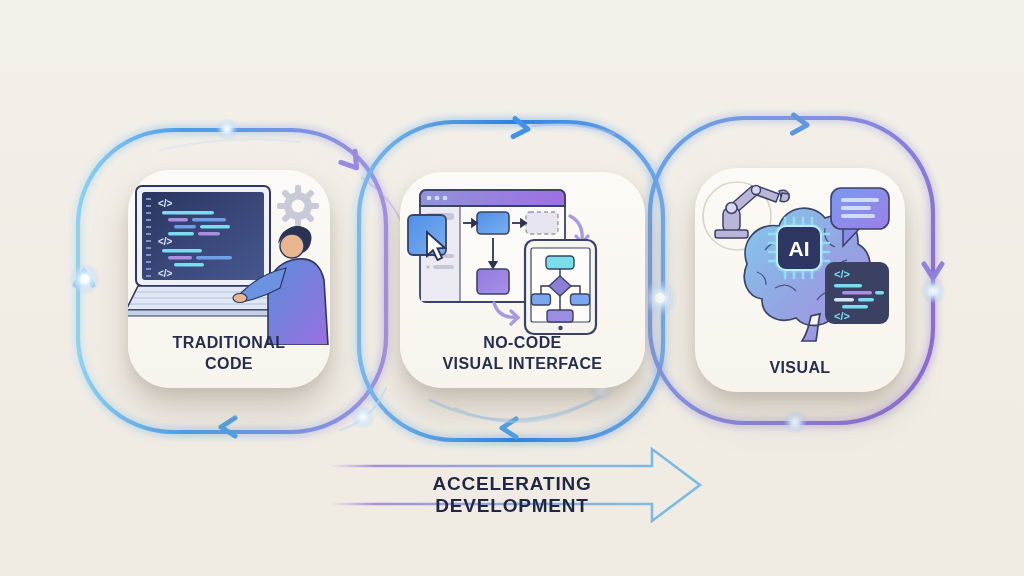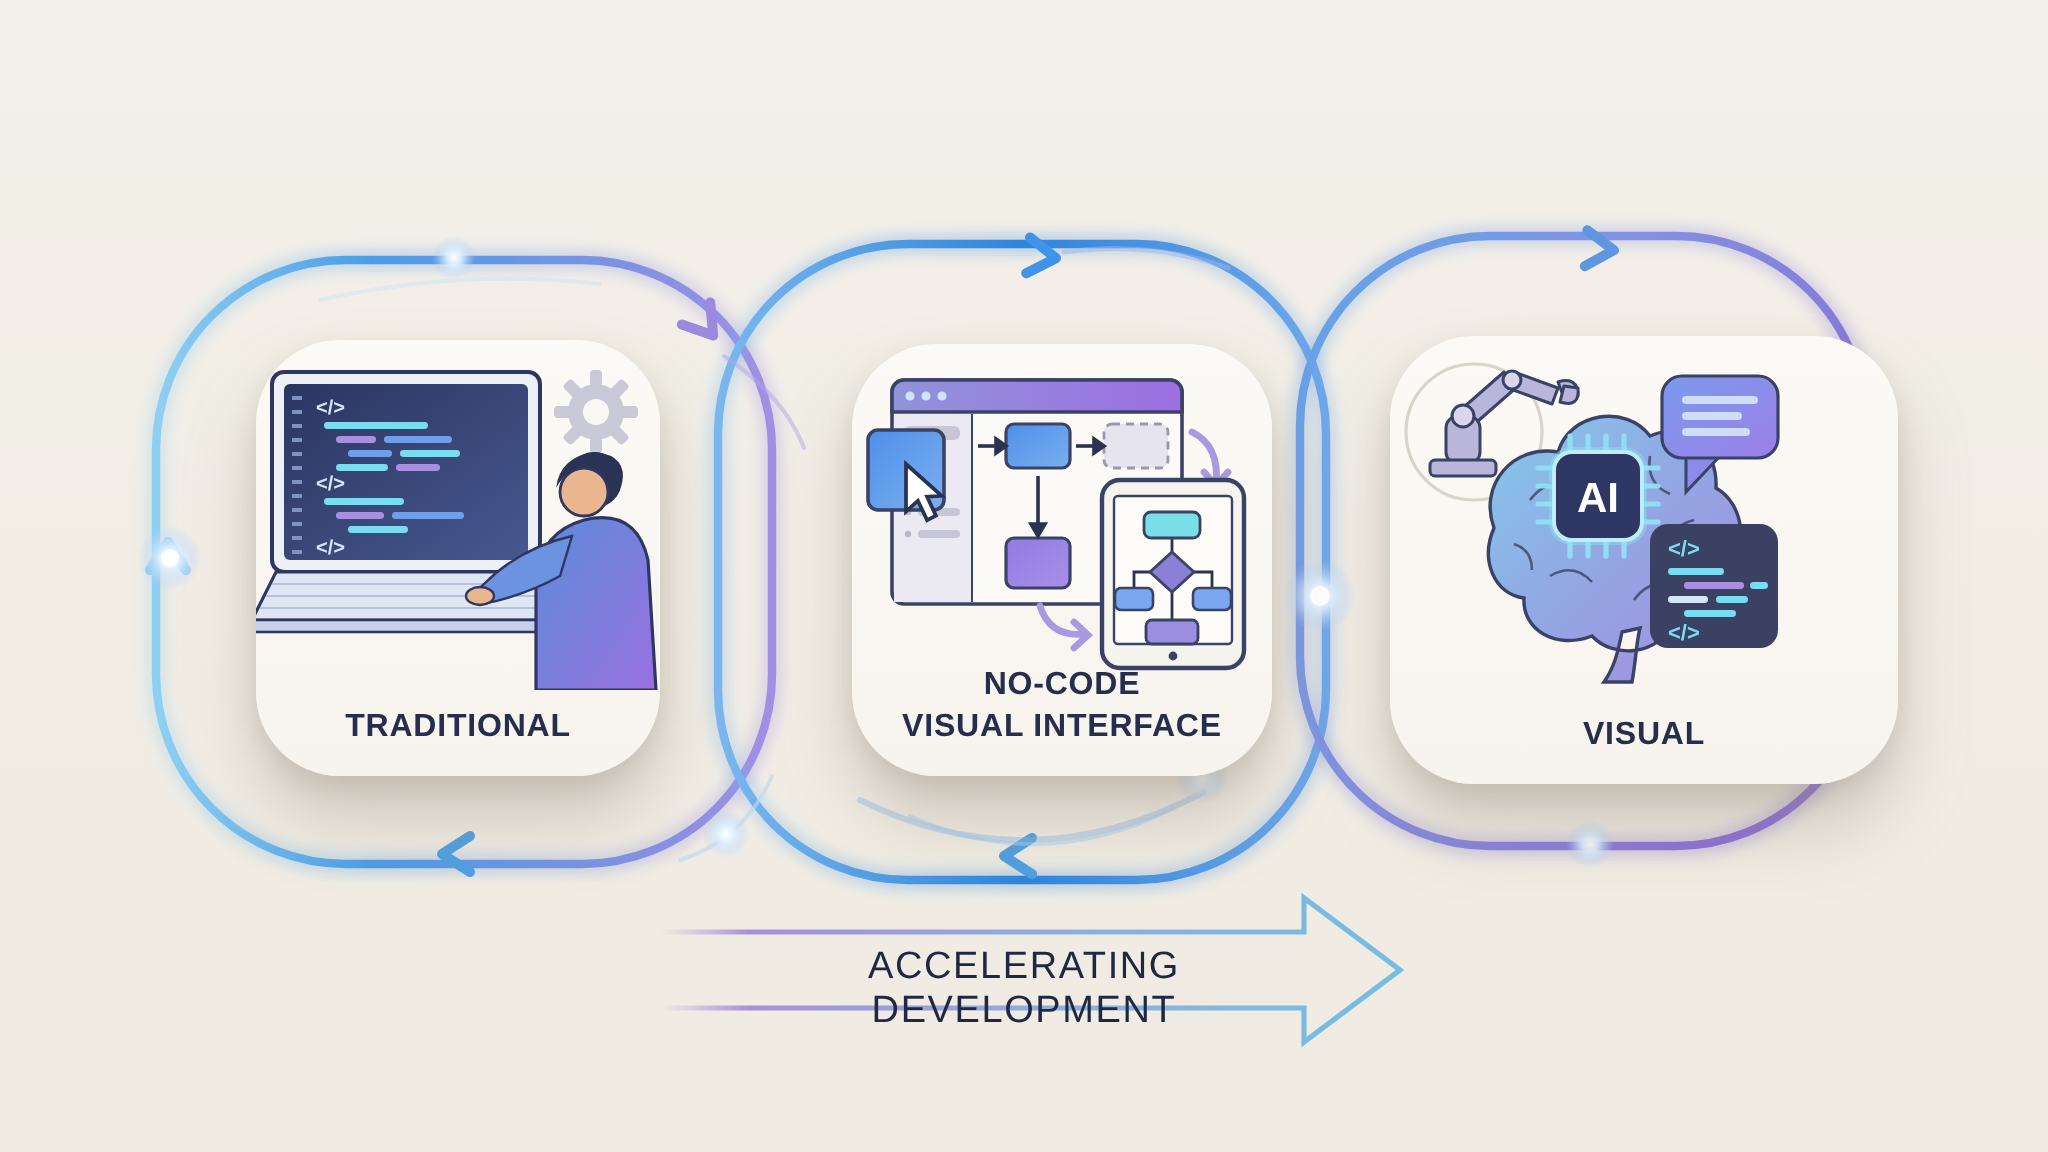--- a/index.html
+++ b/index.html
@@ -9,32 +9,32 @@
     background:linear-gradient(180deg,#f3f0e9 0%,#f1ede5 55%,#efebe2 100%);
   }
   #loops-layer{position:absolute;left:0;top:0;z-index:1;}
   .stage-card{
     position:absolute;z-index:2;
     background:linear-gradient(180deg,#fcfaf6 0%,#f7f4ed 100%);
     border-radius:42px;
     box-shadow:0 22px 34px rgba(152,142,126,.38),0 6px 12px rgba(152,142,126,.22);
   }
   #card-1{left:128px;top:170px;width:202px;height:218px;}
-  #card-2{left:426px;top:172px;width:210px;height:216px;}
-  #card-3{left:695px;top:168px;width:254px;height:224px;}
+  #card-2{left:400px;top:172px;width:245px;height:216px;}
+  #card-3{left:695px;top:168px;width:210px;height:224px;}
   .card-art{position:absolute;left:0;top:0;}
   .card-label{
     position:absolute;left:0;right:0;bottom:14px;
     text-align:center;font-weight:800;font-size:16px;line-height:1.32;
     letter-spacing:.4px;color:#262e4e;margin-top:16px;
   }
   #bottom-arrow-wrap{position:absolute;left:0;top:0;z-index:3;}
   #accel-label{
     position:absolute;left:362px;top:473px;width:300px;z-index:4;
-    text-align:center;font-weight:400;font-size:19px;letter-spacing:.8px;
+    text-align:center;font-weight:700;font-size:19px;letter-spacing:.8px;
     color:#1f2743;
   }
 </style>
 </head>
 <body>
 
 <div id="canvas">
 
   <svg id="loops-layer" width="1024" height="576" viewBox="0 0 1024 576">
     <defs>
@@ -187,20 +187,21 @@
         <circle cx="169" cy="70" r="14" fill="#2a3356"></circle>
         <circle cx="164" cy="76" r="12" fill="#e9b68f" stroke="#2f3760" stroke-width="1.4"></circle>
         <path d="M150,74 Q152,58 170,56 Q186,58 183,72 Q178,62 168,62 Q156,63 150,74 Z" fill="#2a3356"></path>
         <path d="M140,175 L140,118 Q143,96 164,90 Q190,84 196,110 L200,175 Z" fill="url(#shirtGrad)" stroke="#2f3760" stroke-width="1.6"></path>
         <path d="M158,98 Q132,104 114,122 Q108,127 113,132 Q134,128 152,118 Z" fill="#6b93e0" stroke="#2f3760" stroke-width="1.2"></path>
         <ellipse cx="112" cy="128" rx="7" ry="4.5" fill="#e9b68f" stroke="#2f3760" stroke-width="1.2"></ellipse>
       </g>
     </svg>
     <div class="card-label">
       <div>TRADITIONAL</div>
+      <div>CODE</div>
     </div>
   </div>
 
   <div class="stage-card" id="card-2">
     <svg class="card-art" width="210" height="170" viewBox="0 0 210 170">
       <defs>
         <linearGradient id="headerGrad" x1="0" y1="0" x2="1" y2="0">
           <stop offset="0" stop-color="#9193da"></stop>
             <stop offset="1" stop-color="#9d6fe2"></stop>
         </linearGradient>

